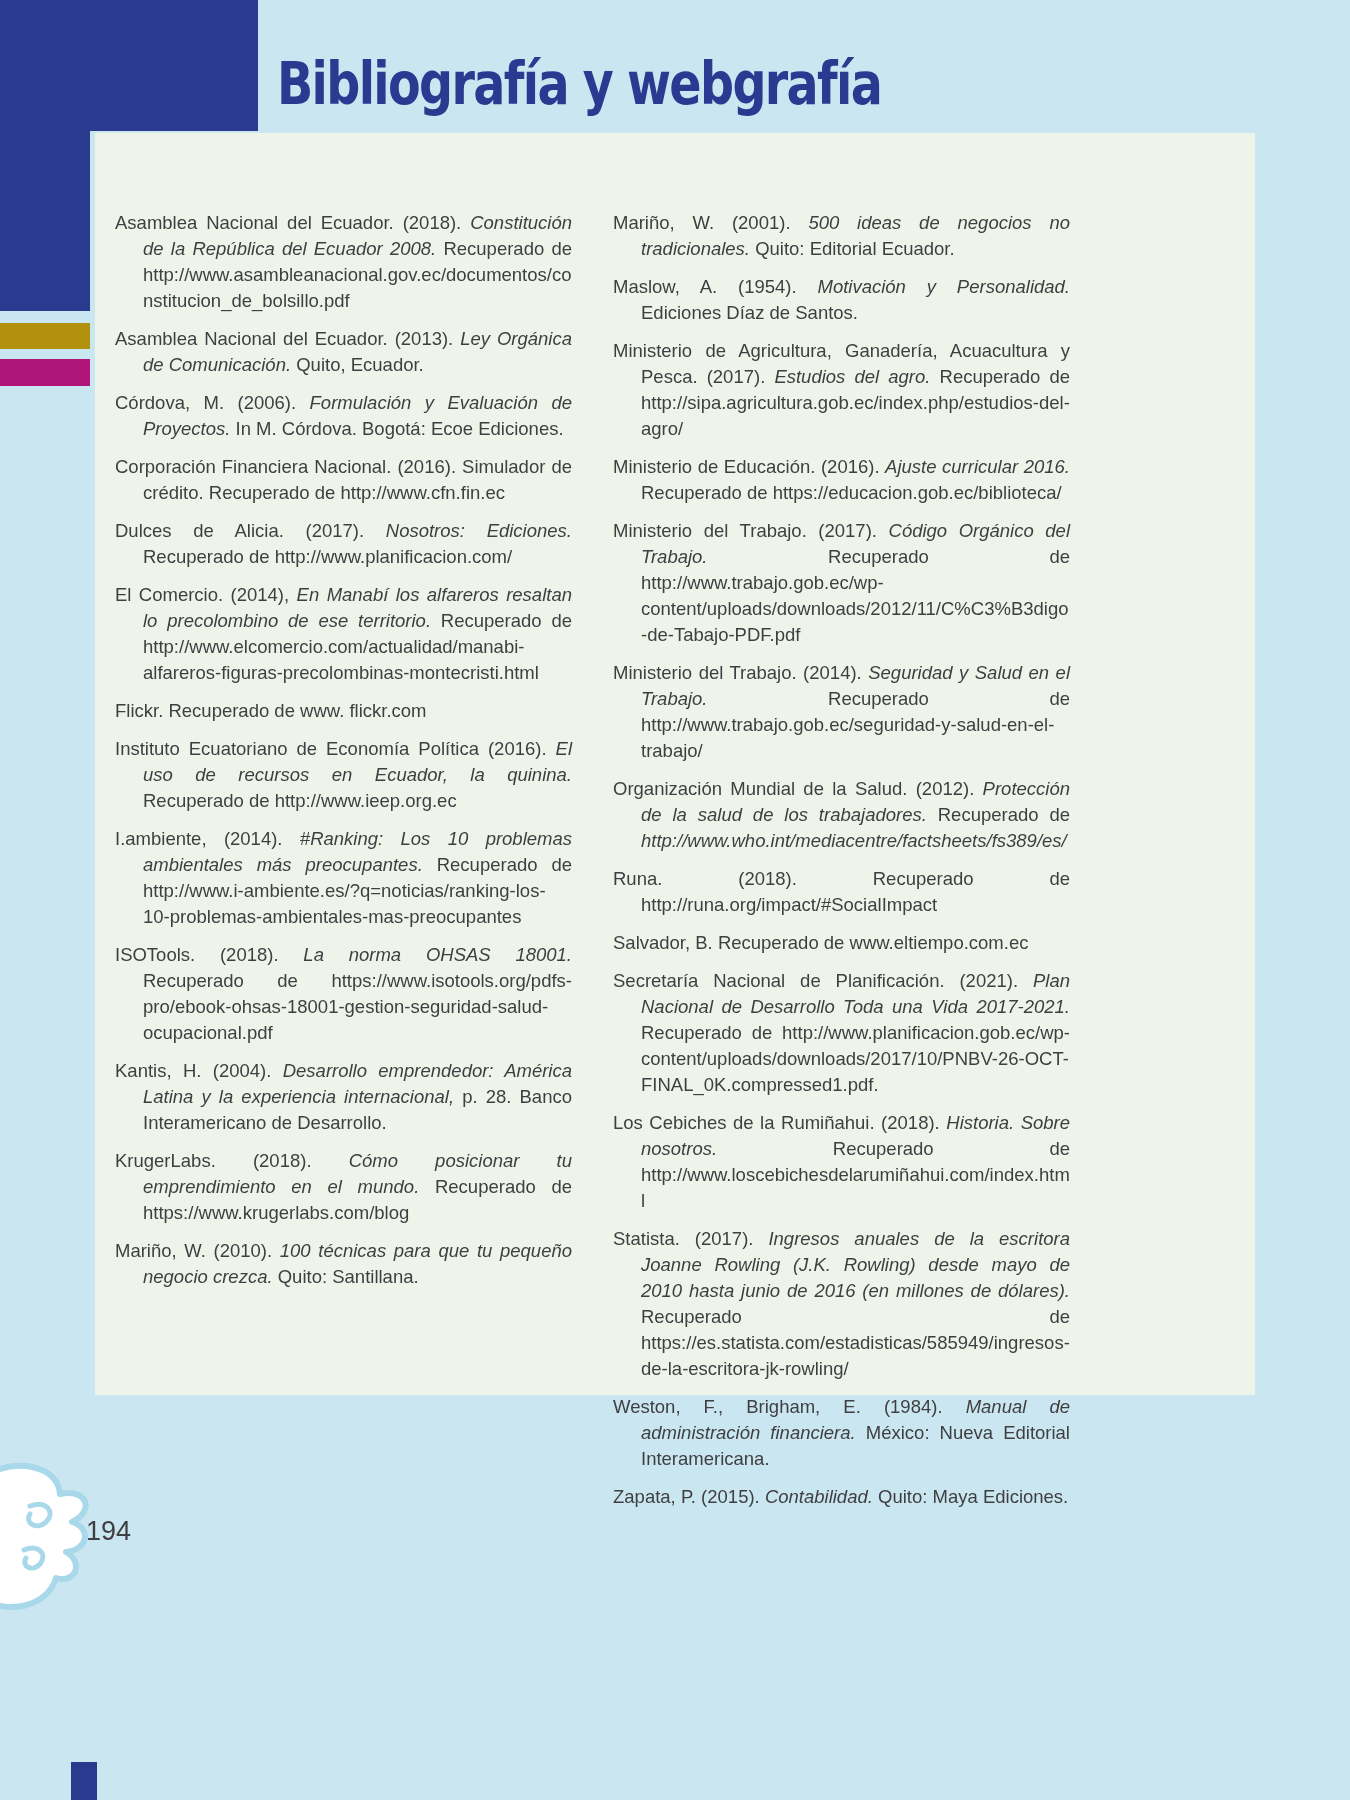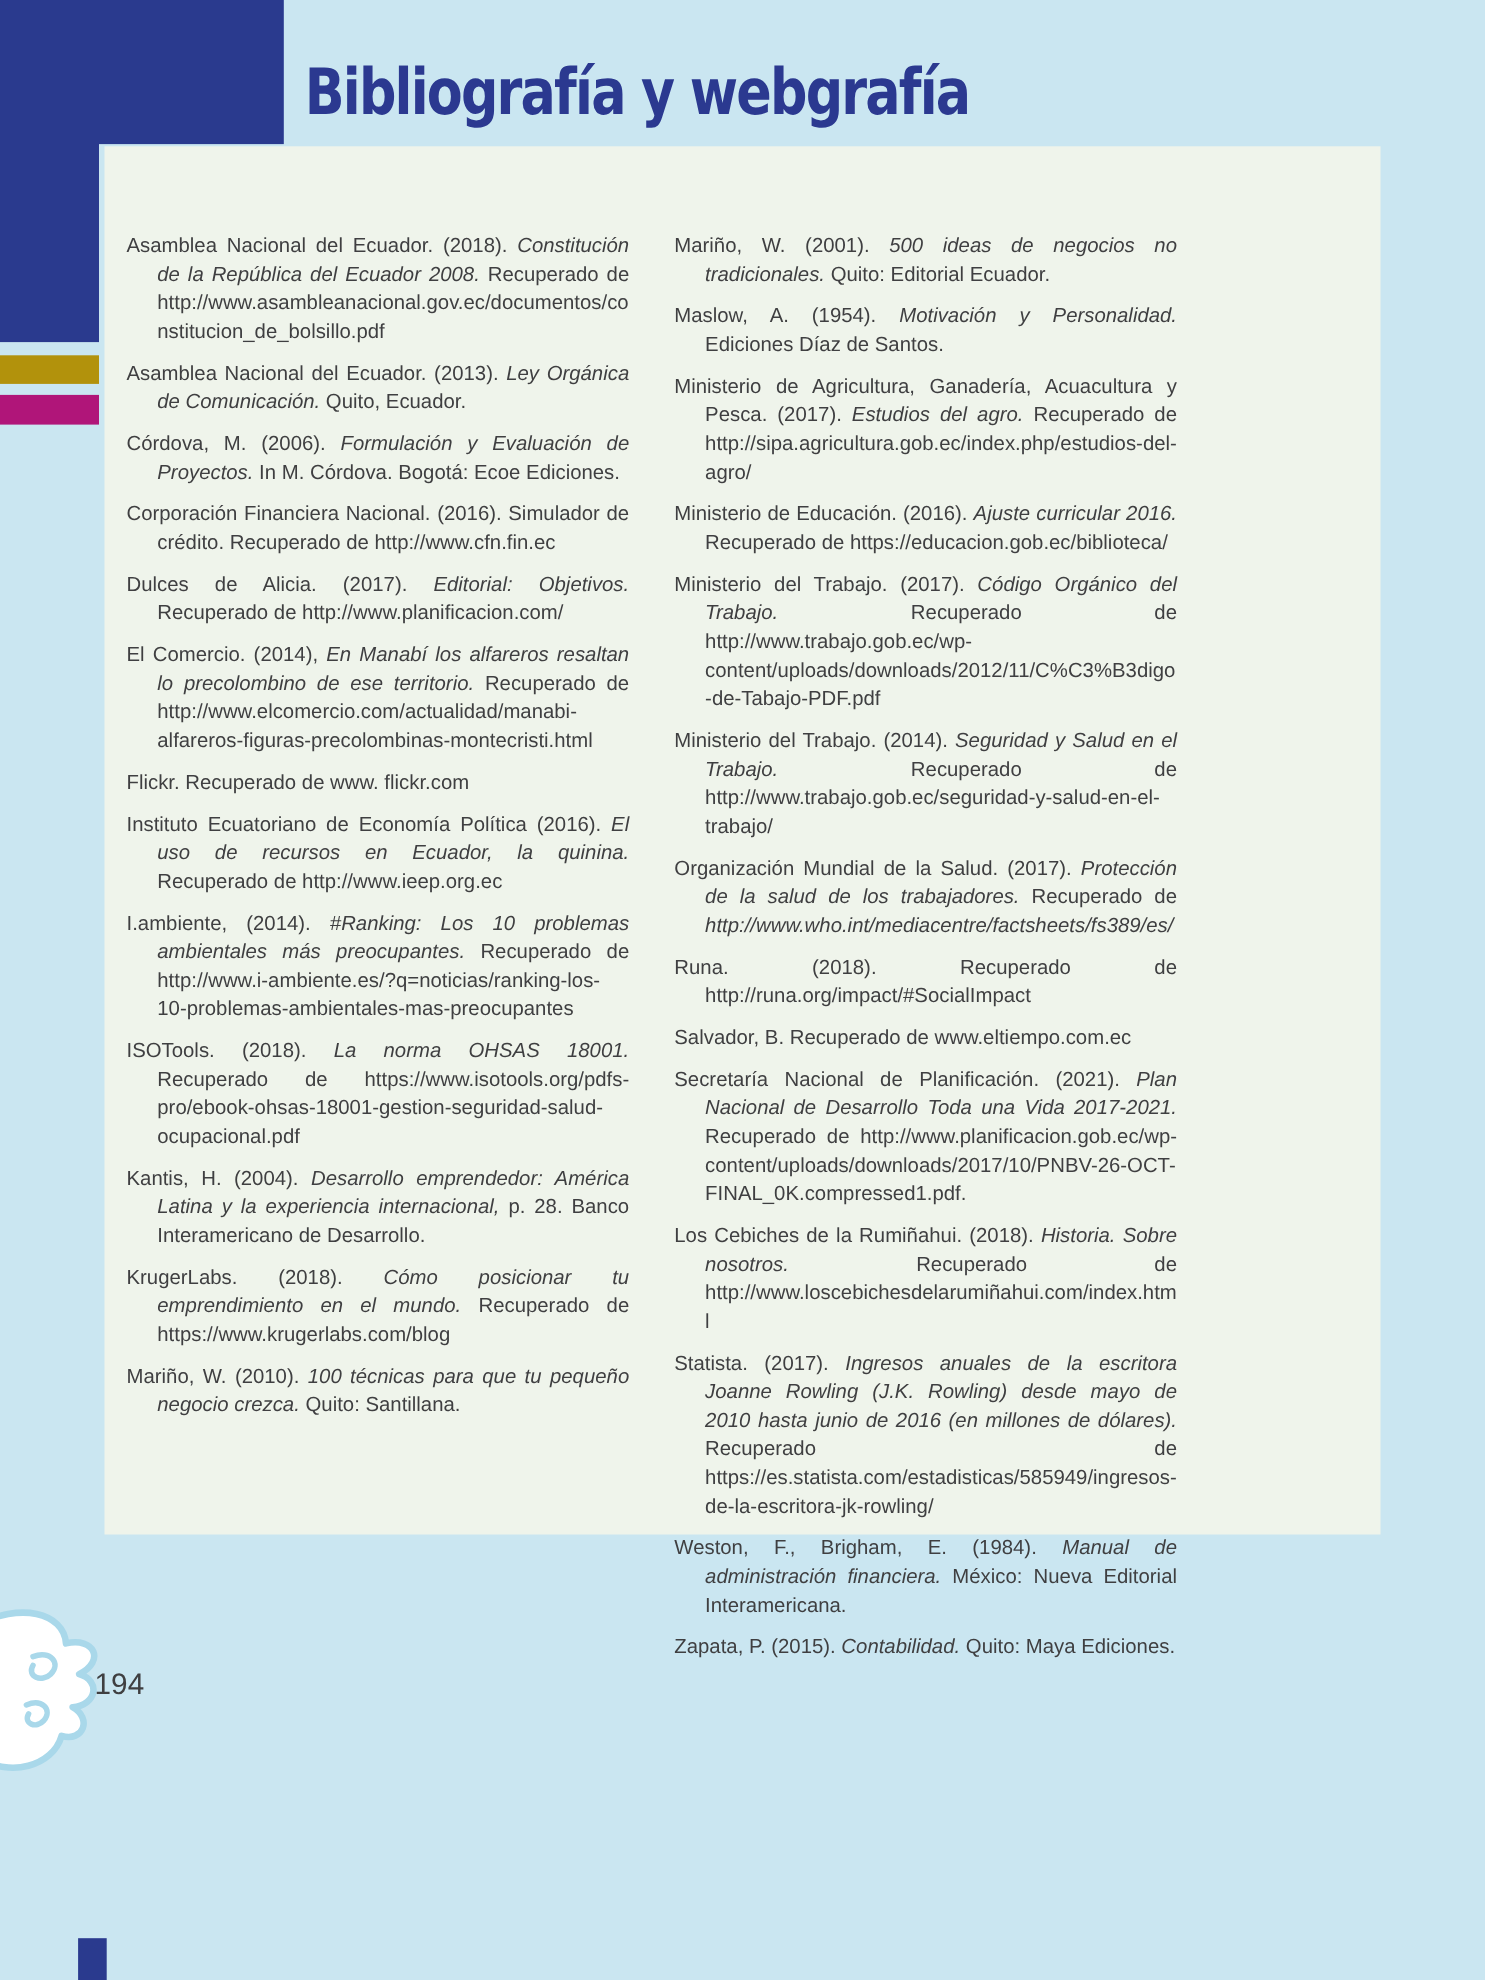--- a/index.html
+++ b/index.html
@@ -79,38 +79,38 @@
 <div class="block magenta-bar"></div>
 
 <h1 class="title">Bibliografía y webgrafía</h1>
 
 <div class="panel">
   <div class="col col-left">
       <p class="ref"><span class="rm">Asamblea Nacional del Ecuador. (2018). </span><span class="it">Constitución de la República del Ecuador 2008.</span><span class="rm"> Recuperado de http://www.asambleanacional.gov.ec/documentos/constitucion_de_bolsillo.pdf</span></p>
       <p class="ref"><span class="rm">Asamblea Nacional del Ecuador. (2013). </span><span class="it">Ley Orgánica de Comunicación.</span><span class="rm"> Quito, Ecuador.</span></p>
       <p class="ref"><span class="rm">Córdova, M. (2006). </span><span class="it">Formulación y Evaluación de Proyectos.</span><span class="rm"> In M. Córdova. Bogotá: Ecoe Ediciones.</span></p>
       <p class="ref"><span class="rm">Corporación Financiera Nacional. (2016). Simulador de crédito. Recuperado de http://www.cfn.fin.ec</span></p>
-      <p class="ref"><span class="rm">Dulces de Alicia. (2017). </span><span class="it">Editorial: Objetivos.</span><span class="rm"> Recuperado de http://www.planificacion.com/</span></p>
+      <p class="ref"><span class="rm">Dulces de Alicia. (2017). </span><span class="it">Nosotros: Ediciones.</span><span class="rm"> Recuperado de http://www.planificacion.com/</span></p>
       <p class="ref"><span class="rm">El Comercio. (2014), </span><span class="it">En Manabí los alfareros resaltan lo precolombino de ese territorio.</span><span class="rm"> Recuperado de http://www.elcomercio.com/actualidad/manabi-alfareros-figuras-precolombinas-montecristi.html</span></p>
       <p class="ref"><span class="rm">Flickr. Recuperado de www. flickr.com</span></p>
       <p class="ref"><span class="rm">Instituto Ecuatoriano de Economía Política (2016). </span><span class="it">El uso de recursos en Ecuador, la quinina.</span><span class="rm"> Recuperado de http://www.ieep.org.ec</span></p>
       <p class="ref"><span class="rm">I.ambiente, (2014). </span><span class="it">#Ranking: Los 10 problemas ambientales más preocupantes.</span><span class="rm"> Recuperado de http://www.i-ambiente.es/?q=noticias/ranking-los-10-problemas-ambientales-mas-preocupantes</span></p>
       <p class="ref"><span class="rm">ISOTools. (2018). </span><span class="it">La norma OHSAS 18001.</span><span class="rm"> Recuperado de https://www.isotools.org/pdfs-pro/ebook-ohsas-18001-gestion-seguridad-salud-ocupacional.pdf</span></p>
       <p class="ref"><span class="rm">Kantis, H. (2004). </span><span class="it">Desarrollo emprendedor: América Latina y la experiencia internacional,</span><span class="rm"> p. 28. Banco Interamericano de Desarrollo.</span></p>
       <p class="ref"><span class="rm">KrugerLabs. (2018). </span><span class="it">Cómo posicionar tu emprendimiento en el mundo.</span><span class="rm"> Recuperado de https://www.krugerlabs.com/blog</span></p>
       <p class="ref"><span class="rm">Mariño, W. (2010). </span><span class="it">100 técnicas para que tu pequeño negocio crezca.</span><span class="rm"> Quito: Santillana.</span></p>
     </div>
   <div class="col col-right">
       <p class="ref"><span class="rm">Mariño, W. (2001). </span><span class="it">500 ideas de negocios no tradicionales.</span><span class="rm"> Quito: Editorial Ecuador.</span></p>
       <p class="ref"><span class="rm">Maslow, A. (1954). </span><span class="it">Motivación y Personalidad.</span><span class="rm"> Ediciones Díaz de Santos.</span></p>
       <p class="ref"><span class="rm">Ministerio de Agricultura, Ganadería, Acuacultura y Pesca. (2017). </span><span class="it">Estudios del agro.</span><span class="rm"> Recuperado de http://sipa.agricultura.gob.ec/index.php/estudios-del-agro/</span></p>
       <p class="ref"><span class="rm">Ministerio de Educación. (2016). </span><span class="it">Ajuste curricular 2016.</span><span class="rm"> Recuperado de https://educacion.gob.ec/biblioteca/</span></p>
       <p class="ref"><span class="rm">Ministerio del Trabajo. (2017). </span><span class="it">Código Orgánico del Trabajo.</span><span class="rm"> Recuperado de http://www.trabajo.gob.ec/wp-content/uploads/downloads/2012/11/C%C3%B3digo-de-Tabajo-PDF.pdf</span></p>
       <p class="ref"><span class="rm">Ministerio del Trabajo. (2014). </span><span class="it">Seguridad y Salud en el Trabajo.</span><span class="rm"> Recuperado de http://www.trabajo.gob.ec/seguridad-y-salud-en-el-trabajo/</span></p>
-      <p class="ref"><span class="rm">Organización Mundial de la Salud. (2017). </span><span class="it">Protección de la salud de los trabajadores.</span><span class="rm"> Recuperado de </span><span class="it">http://www.who.int/mediacentre/factsheets/fs389/es/</span></p>
+      <p class="ref"><span class="rm">Organización Mundial de la Salud. (2012). </span><span class="it">Protección de la salud de los trabajadores.</span><span class="rm"> Recuperado de </span><span class="it">http://www.who.int/mediacentre/factsheets/fs389/es/</span></p>
       <p class="ref"><span class="rm">Runa. (2018). Recuperado de http://runa.org/impact/#SocialImpact</span></p>
       <p class="ref"><span class="rm">Salvador, B. Recuperado de www.eltiempo.com.ec</span></p>
       <p class="ref"><span class="rm">Secretaría Nacional de Planificación. (2021). </span><span class="it">Plan Nacional de Desarrollo Toda una Vida 2017-2021.</span><span class="rm"> Recuperado de http://www.planificacion.gob.ec/wp-content/uploads/downloads/2017/10/PNBV-26-OCT-FINAL_0K.compressed1.pdf.</span></p>
       <p class="ref"><span class="rm">Los Cebiches de la Rumiñahui. (2018). </span><span class="it">Historia. Sobre nosotros.</span><span class="rm"> Recuperado de http://www.loscebichesdelarumiñahui.com/index.html</span></p>
       <p class="ref"><span class="rm">Statista. (2017). </span><span class="it">Ingresos anuales de la escritora Joanne Rowling (J.K. Rowling) desde mayo de 2010 hasta junio de 2016 (en millones de dólares).</span><span class="rm"> Recuperado de https://es.statista.com/estadisticas/585949/ingresos-de-la-escritora-jk-rowling/</span></p>
       <p class="ref"><span class="rm">Weston, F., Brigham, E. (1984). </span><span class="it">Manual de administración financiera.</span><span class="rm"> México: Nueva Editorial Interamericana.</span></p>
       <p class="ref"><span class="rm">Zapata, P. (2015). </span><span class="it">Contabilidad.</span><span class="rm"> Quito: Maya Ediciones.</span></p>
     </div>
 </div>
 

